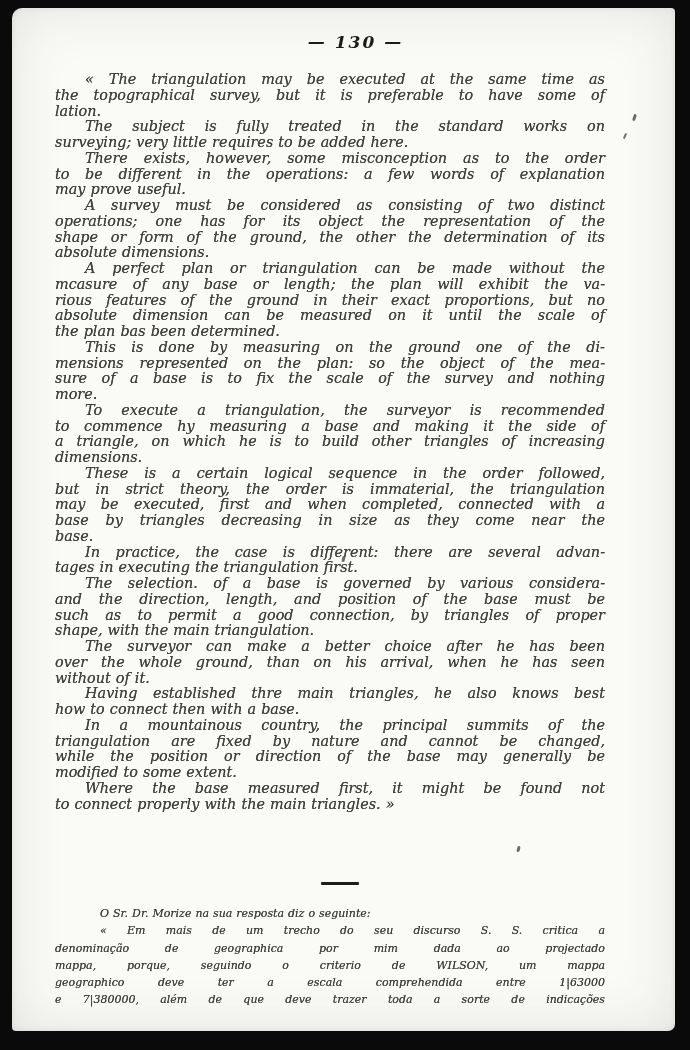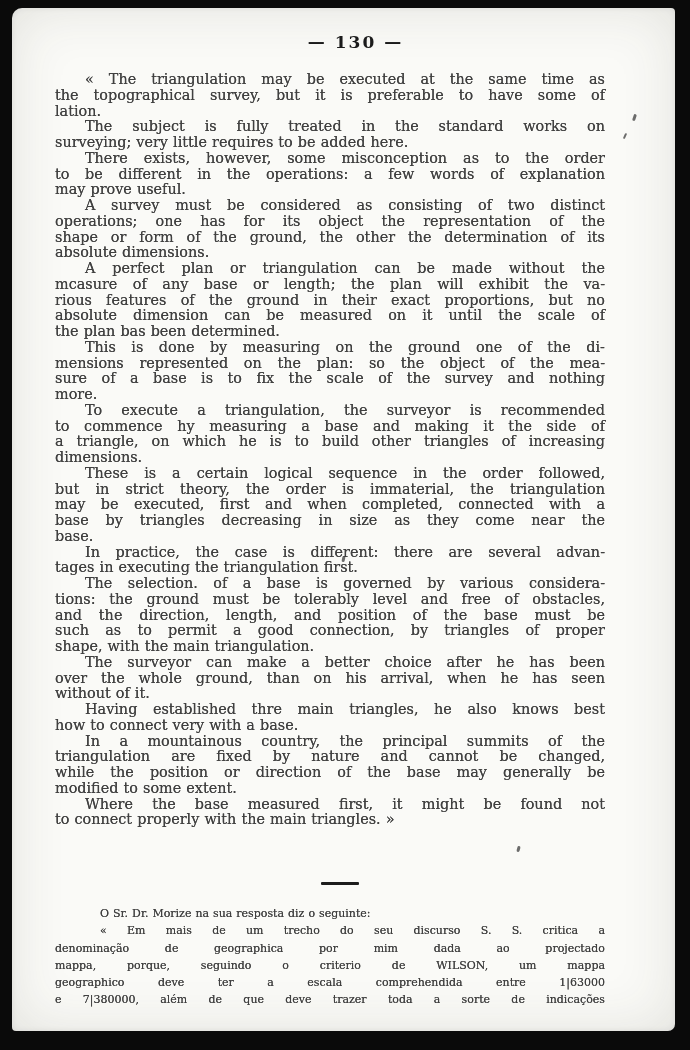--- a/index.html
+++ b/index.html
@@ -6,20 +6,21 @@
   body {
     width: 690px; height: 1050px;
     background: #0a0a0a;
     font-family: "DejaVu Serif", serif;
     overflow: hidden;
   }
   .stage {
     position: relative;
     width: 690px; height: 926px;
     background: #0a0a0a;
+    font-style: italic;
   }
   .page {
     position: absolute;
     left: 12px; top: 8px;
     width: 663px; height: 1023px;
     background: #fafaf7;
     border-radius: 10px 4px 7px 4px;
     box-shadow: inset 0 0 55px rgba(60,55,45,0.12), inset 0 0 6px rgba(0,0,0,0.08);
   }
   .page-number {
@@ -137,33 +138,32 @@
           <div class="line">may be executed, first and when completed, connected with a</div>
           <div class="line">base by triangles decreasing in size as they come near the</div>
           <div class="line">base.</div>
         </div>
       <div class="para">
           <div class="line">In practice, the case is different: there are several advan-</div>
           <div class="line">tages in executing the triangulation first.</div>
         </div>
       <div class="para">
           <div class="line">The selection. of a base is governed by various considera-</div>
-          <div class="line">tions: the ground must be tolerably level and free of obstacles,</div>
           <div class="line">and the direction, length, and position of the base must be</div>
           <div class="line">such as to permit a good connection, by triangles of proper</div>
           <div class="line">shape, with the main triangulation.</div>
         </div>
       <div class="para">
           <div class="line">The surveyor can make a better choice after he has been</div>
           <div class="line">over the whole ground, than on his arrival, when he has seen</div>
           <div class="line">without of it.</div>
         </div>
       <div class="para">
           <div class="line">Having established thre main triangles, he also knows best</div>
-          <div class="line">how to connect very with a base.</div>
+          <div class="line">how to connect then with a base.</div>
         </div>
       <div class="para">
           <div class="line">In a mountainous country, the principal summits of the</div>
           <div class="line">triangulation are fixed by nature and cannot be changed,</div>
           <div class="line">while the position or direction of the base may generally be</div>
           <div class="line">modified to some extent.</div>
         </div>
       <div class="para">
           <div class="line">Where the base measured first, it might be found not</div>
           <div class="line">to connect properly with the main triangles. »</div>

